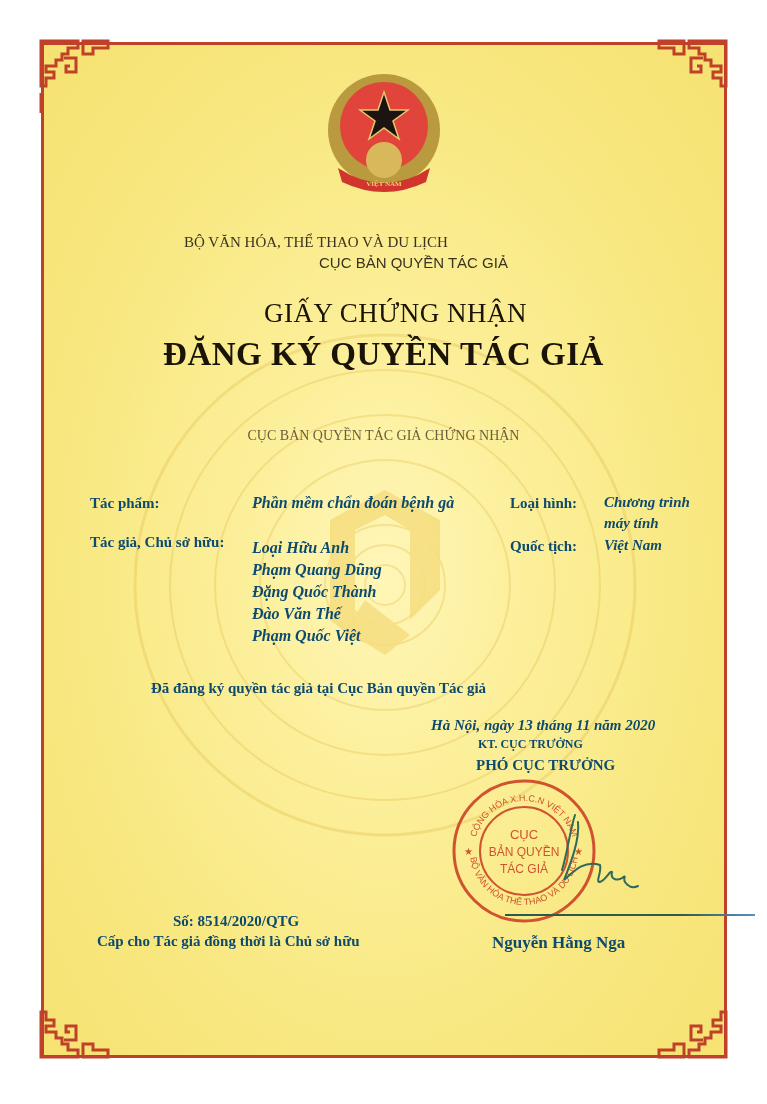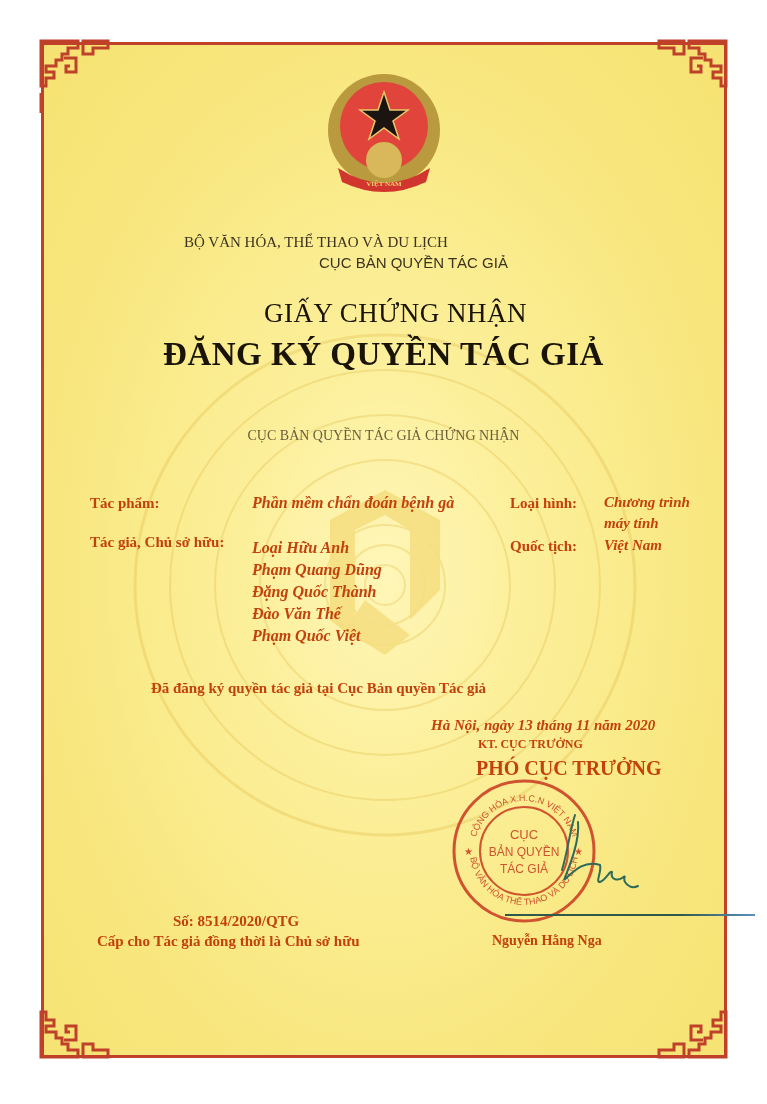--- a/index.html
+++ b/index.html
@@ -14,42 +14,42 @@
   .c-tl { left: 38px; top: 38px; }
   .c-tr { right: 38px; top: 38px; transform: scaleX(-1); }
   .c-bl { left: 38px; bottom: 44px; transform: scaleY(-1); }
   .c-br { right: 38px; bottom: 44px; transform: scale(-1,-1); }
   .watermark { position: absolute; left: 130px; top: 330px; width: 510px; height: 510px; opacity: 0.35; }
   .watermark svg { width: 100%; height: 100%; }
   .emblem { position: absolute; left: 318px; top: 68px; width: 132px; height: 132px; }
   .emblem svg { width: 100%; height: 100%; }
   .serif { font-family: "Liberation Serif", "DejaVu Serif", serif; }
   .sans { font-family: "Liberation Sans", "DejaVu Sans", sans-serif; padding-left: 30px; }
-  .abs { position: absolute; color: #c2410c; white-space: nowrap; }
+  .abs { position: absolute; color: #0c4a6e; white-space: nowrap; }
   .ministry { left: 0; width: 632px; text-align: center; top: 234px; font-size: 15px; color: #3b3320; }
   .agency { left: 0; width: 767px; text-align: center; top: 254px; font-size: 15px; color: #3b3320; }
   .title1 { left: 12px; width: 767px; text-align: center; top: 298px; font-size: 27px; color: #1a1408; letter-spacing: 0.5px; }
   .title2 { left: 0; width: 767px; text-align: center; top: 336px; font-size: 33px; font-weight: bold; color: #1a1408; letter-spacing: 0.5px; }
   .certifies { left: 0; width: 767px; text-align: center; top: 428px; font-size: 14px; color: #6b5e3a; }
   .lbl { font-size: 15px; font-weight: bold; }
   .val { font-size: 16px; font-weight: bold; font-style: italic; }
   .line-val { line-height: 21px; }
   .registered { left: 0; width: 637px; text-align: center; top: 680px; font-size: 15px; font-weight: bold; }
   .place-date { left: 431px; top: 717px; font-size: 15px; font-weight: bold; font-style: italic; }
   .kt { left: 478px; top: 737px; font-size: 12px; font-weight: bold; }
-  .pho { left: 476px; top: 757px; font-size: 20px; font-weight: bold; }
+  .pho { left: 476px; top: 757px; font-size: 15px; font-weight: bold; }
   .seal { position: absolute; left: 450px; top: 777px; width: 148px; height: 148px; }
   .seal svg { width: 100%; height: 100%; }
   .signature { position: absolute; left: 540px; top: 810px; width: 100px; height: 90px; }
   .signature svg { width: 100%; height: 100%; }
   .sigline { position: absolute; left: 505px; top: 914px; width: 250px; height: 2px;
     background: linear-gradient(90deg, #2f5a4a 0%, #2f5a4a 70%, #5b8fc0 100%); }
   .number { left: 173px; top: 913px; font-size: 15px; font-weight: bold; }
   .issued { left: 97px; top: 933px; font-size: 15px; font-weight: bold; }
-  .signer { left: 492px; top: 933px; font-size: 14px; font-weight: bold; }
+  .signer { left: 492px; top: 933px; font-size: 17px; font-weight: bold; }
 </style>
 </head>
 <body>
 
 <div class="paper"></div>
 
 <div class="corner c-tl">
   <svg viewBox="0 0 90 90">
       <path d="M3 3 H40 V10 H30 V16 H24 V22 H18 V28 H8 V34 H16 V40 H8 V48 H3 Z" fill="none" stroke="#c0412a" stroke-width="3"></path>
       <path d="M45 3 H70 V10 H55 V16 H45 Z" fill="none" stroke="#c0412a" stroke-width="3"></path>

